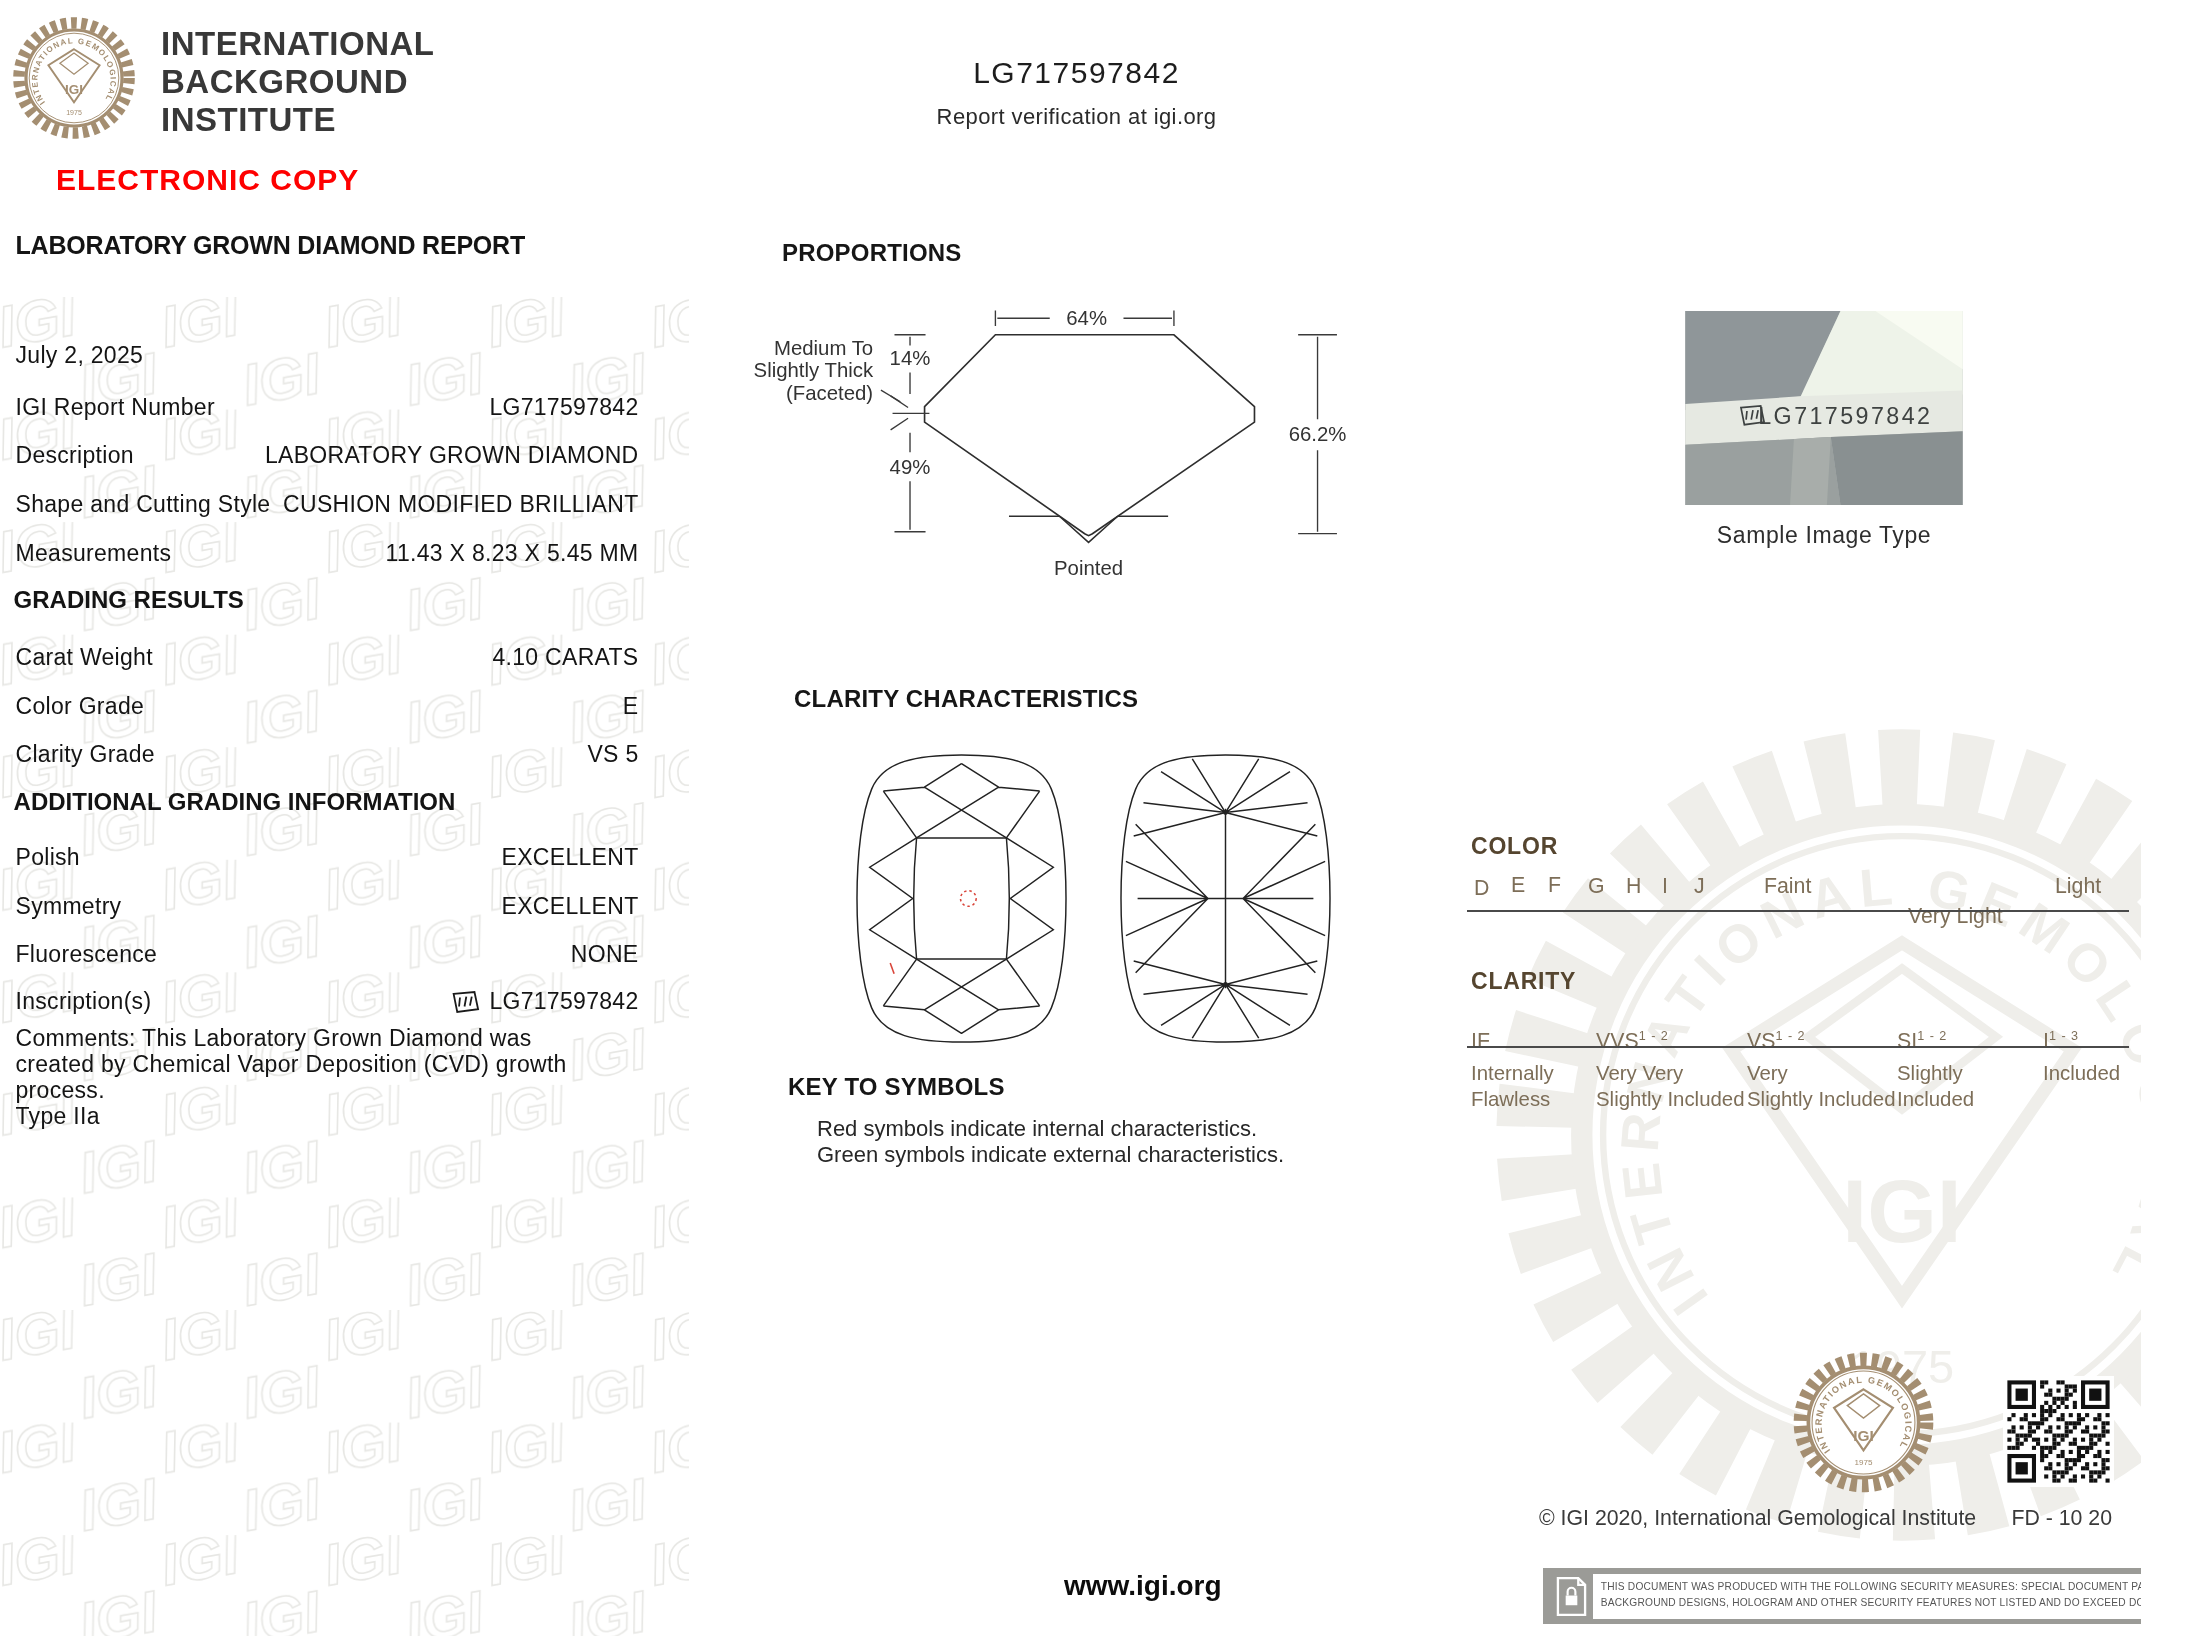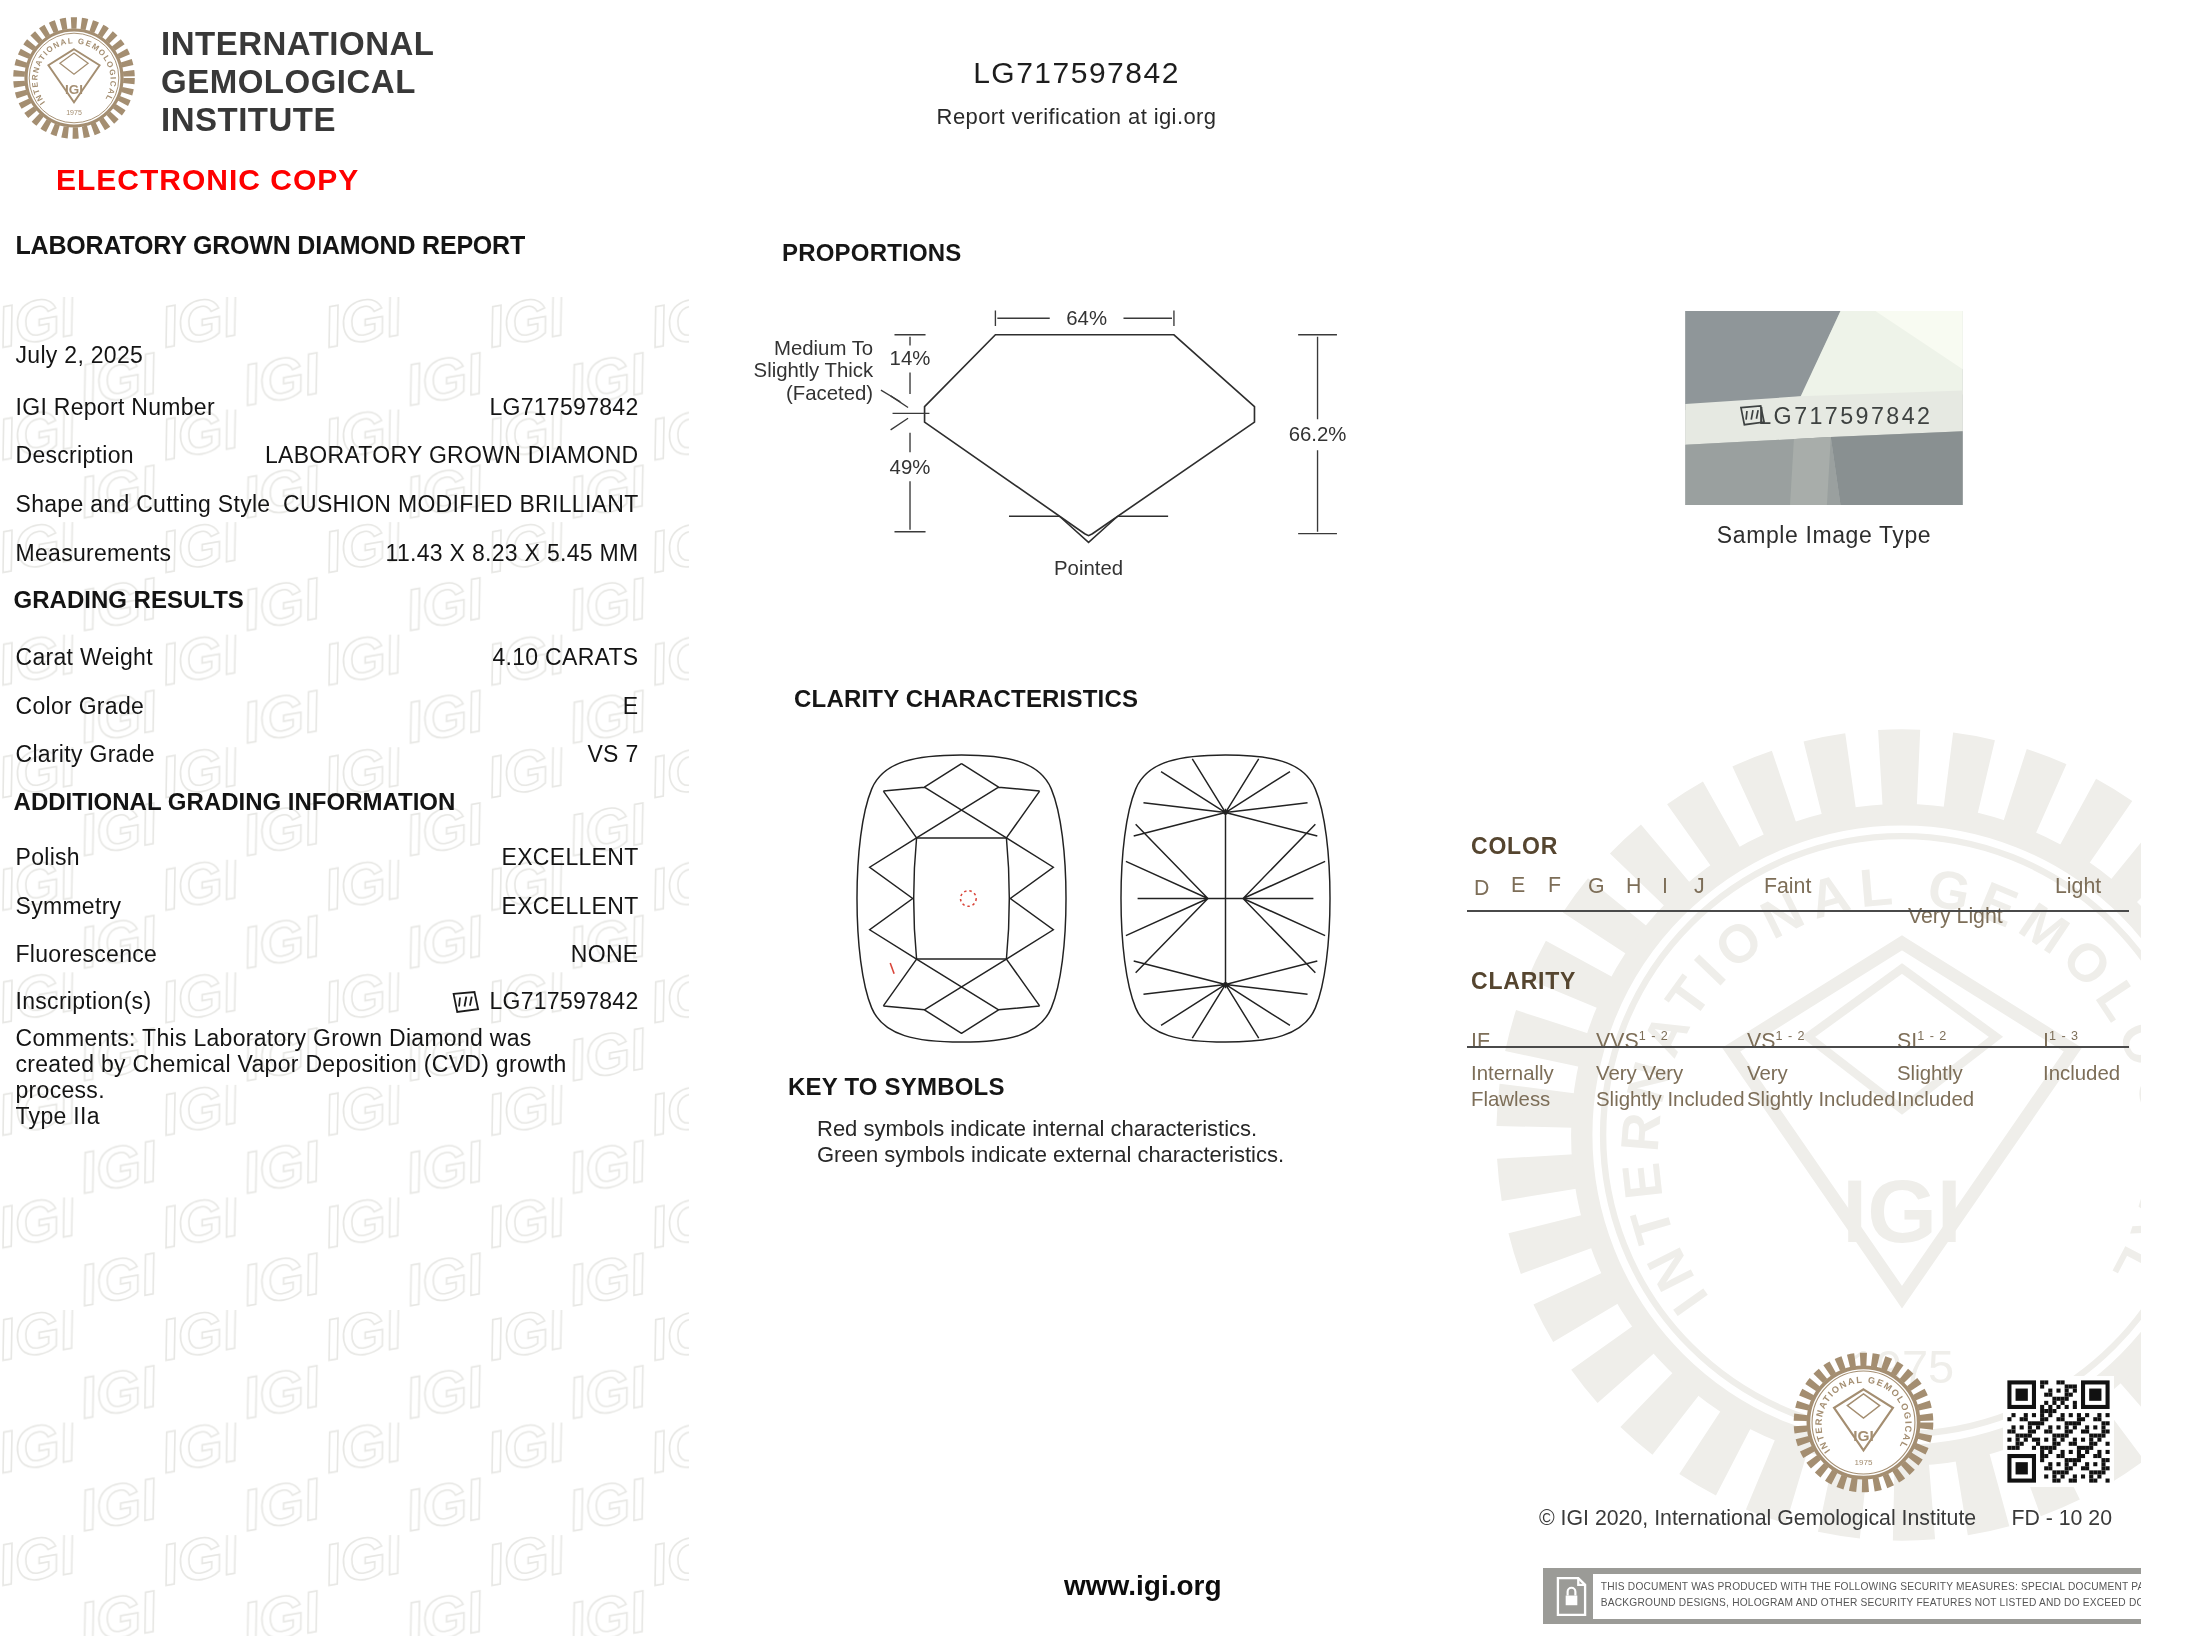--- a/index.html
+++ b/index.html
@@ -90,21 +90,21 @@
   <svg class="abs wm" style="left:1475px;top:708px;color:var(--watermark)" width="854" height="854" viewBox="0 0 880 880">
     <use href="#seal" width="880" height="880"></use>
   </svg>
 
   <svg class="abs z1" style="left:9.7px;top:11.6px;color:var(--seal-tan)" width="128" height="132" viewBox="0 0 132 136">
     <use href="#seal" width="132" height="136"></use>
   </svg>
 
   <div class="abs institute z1">
     <div>INTERNATIONAL</div>
-    <div>GEMOLOGICAL</div>
+    <div>BACKGROUND</div>
     <div>INSTITUTE</div>
   </div>
 
   <div class="abs electronic z1">ELECTRONIC COPY</div>
 
   <div class="abs topcenter z1">
     <div class="topnum">LG717597842</div>
     <div class="topverify">Report verification at igi.org</div>
   </div>
 
@@ -136,21 +136,21 @@
   <div class="lrow" style="top:644px">
     <span>Carat Weight</span>
     <span class="val">4.10 CARATS</span>
   </div>
   <div class="lrow" style="top:693px">
     <span>Color Grade</span>
     <span class="val">E</span>
   </div>
   <div class="lrow" style="top:741px">
     <span>Clarity Grade</span>
-    <span class="val">VS 7</span>
+    <span class="val">VS 5</span>
   </div>
 
   <div class="lhead" style="top:788px">ADDITIONAL GRADING INFORMATION</div>
 
   <div class="lrow" style="top:844px">
     <span>Polish</span>
     <span class="val">EXCELLENT</span>
   </div>
   <div class="lrow" style="top:893px">
     <span>Symmetry</span>

